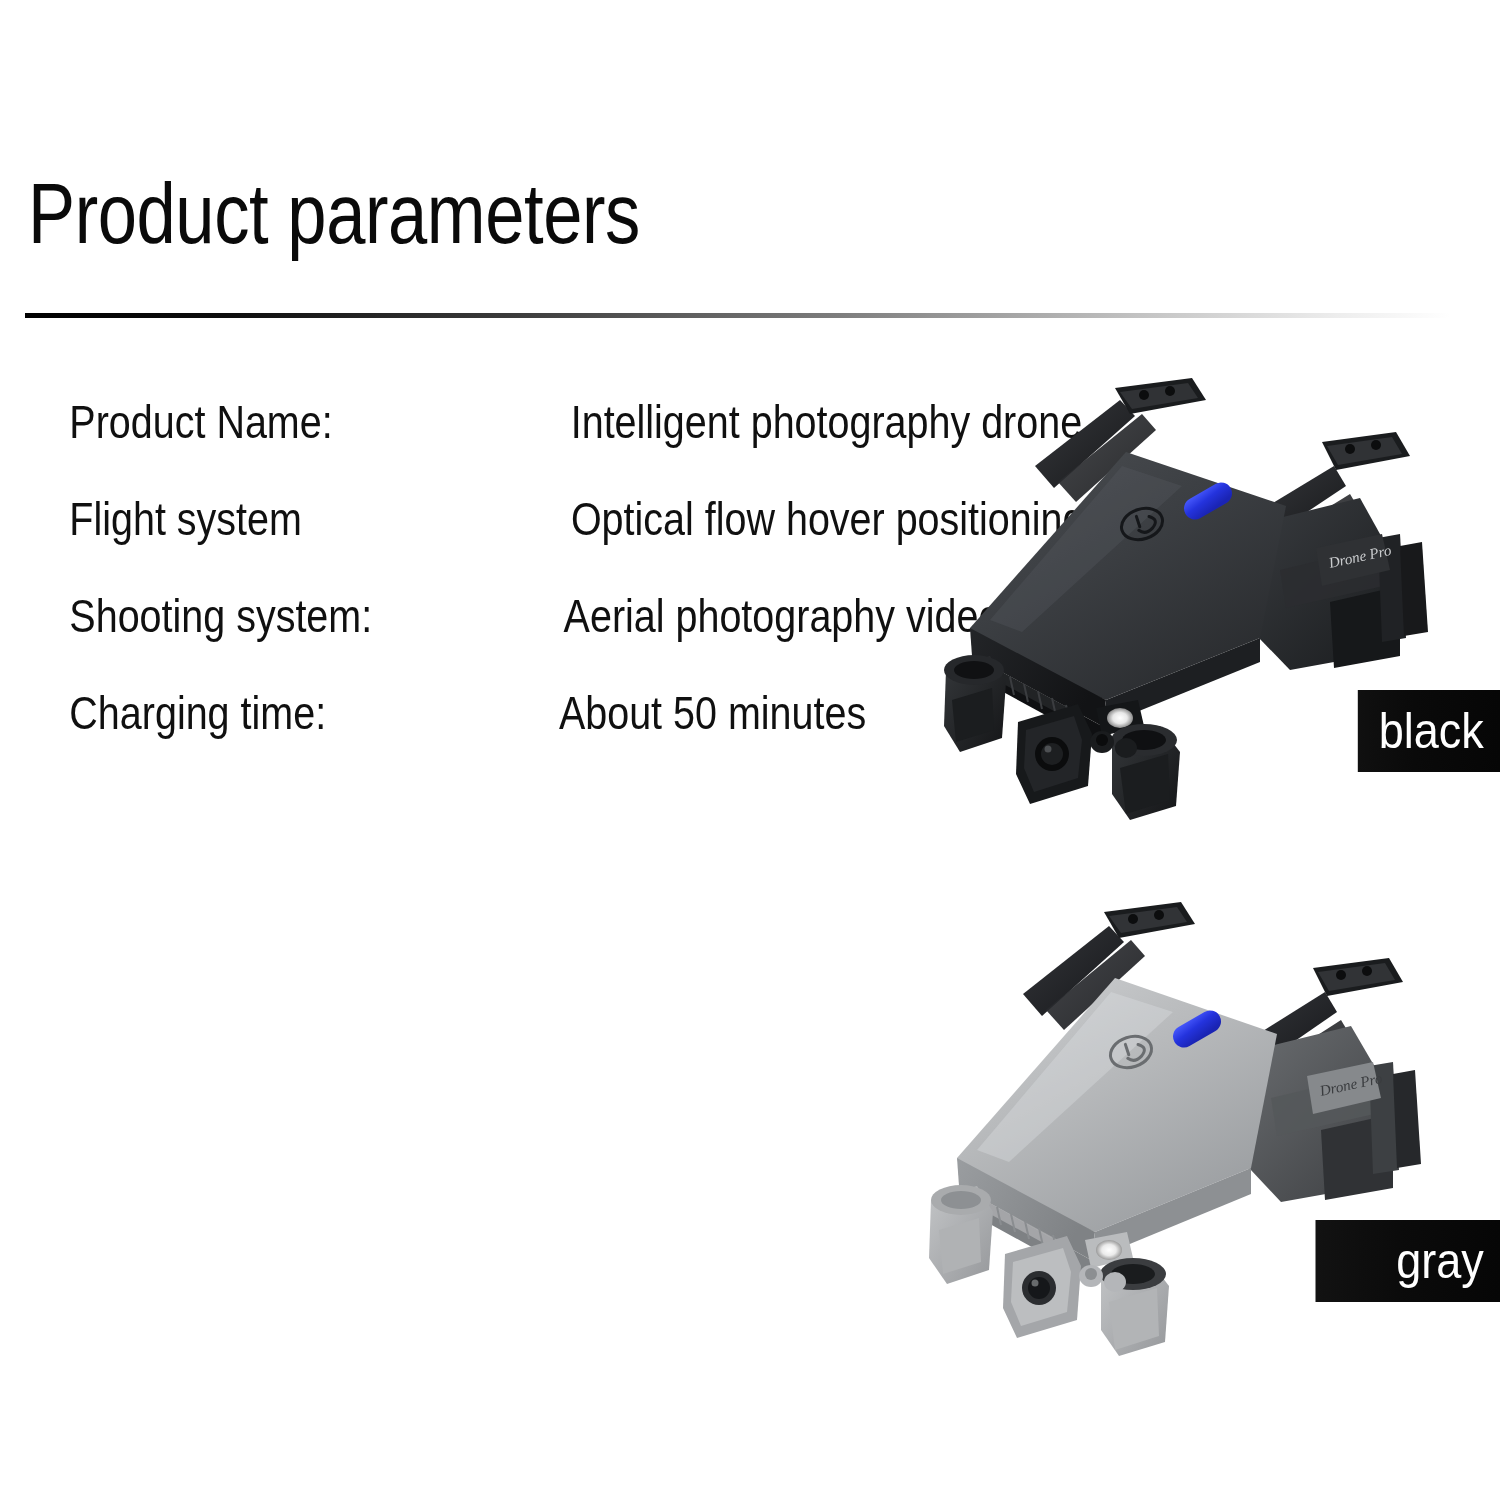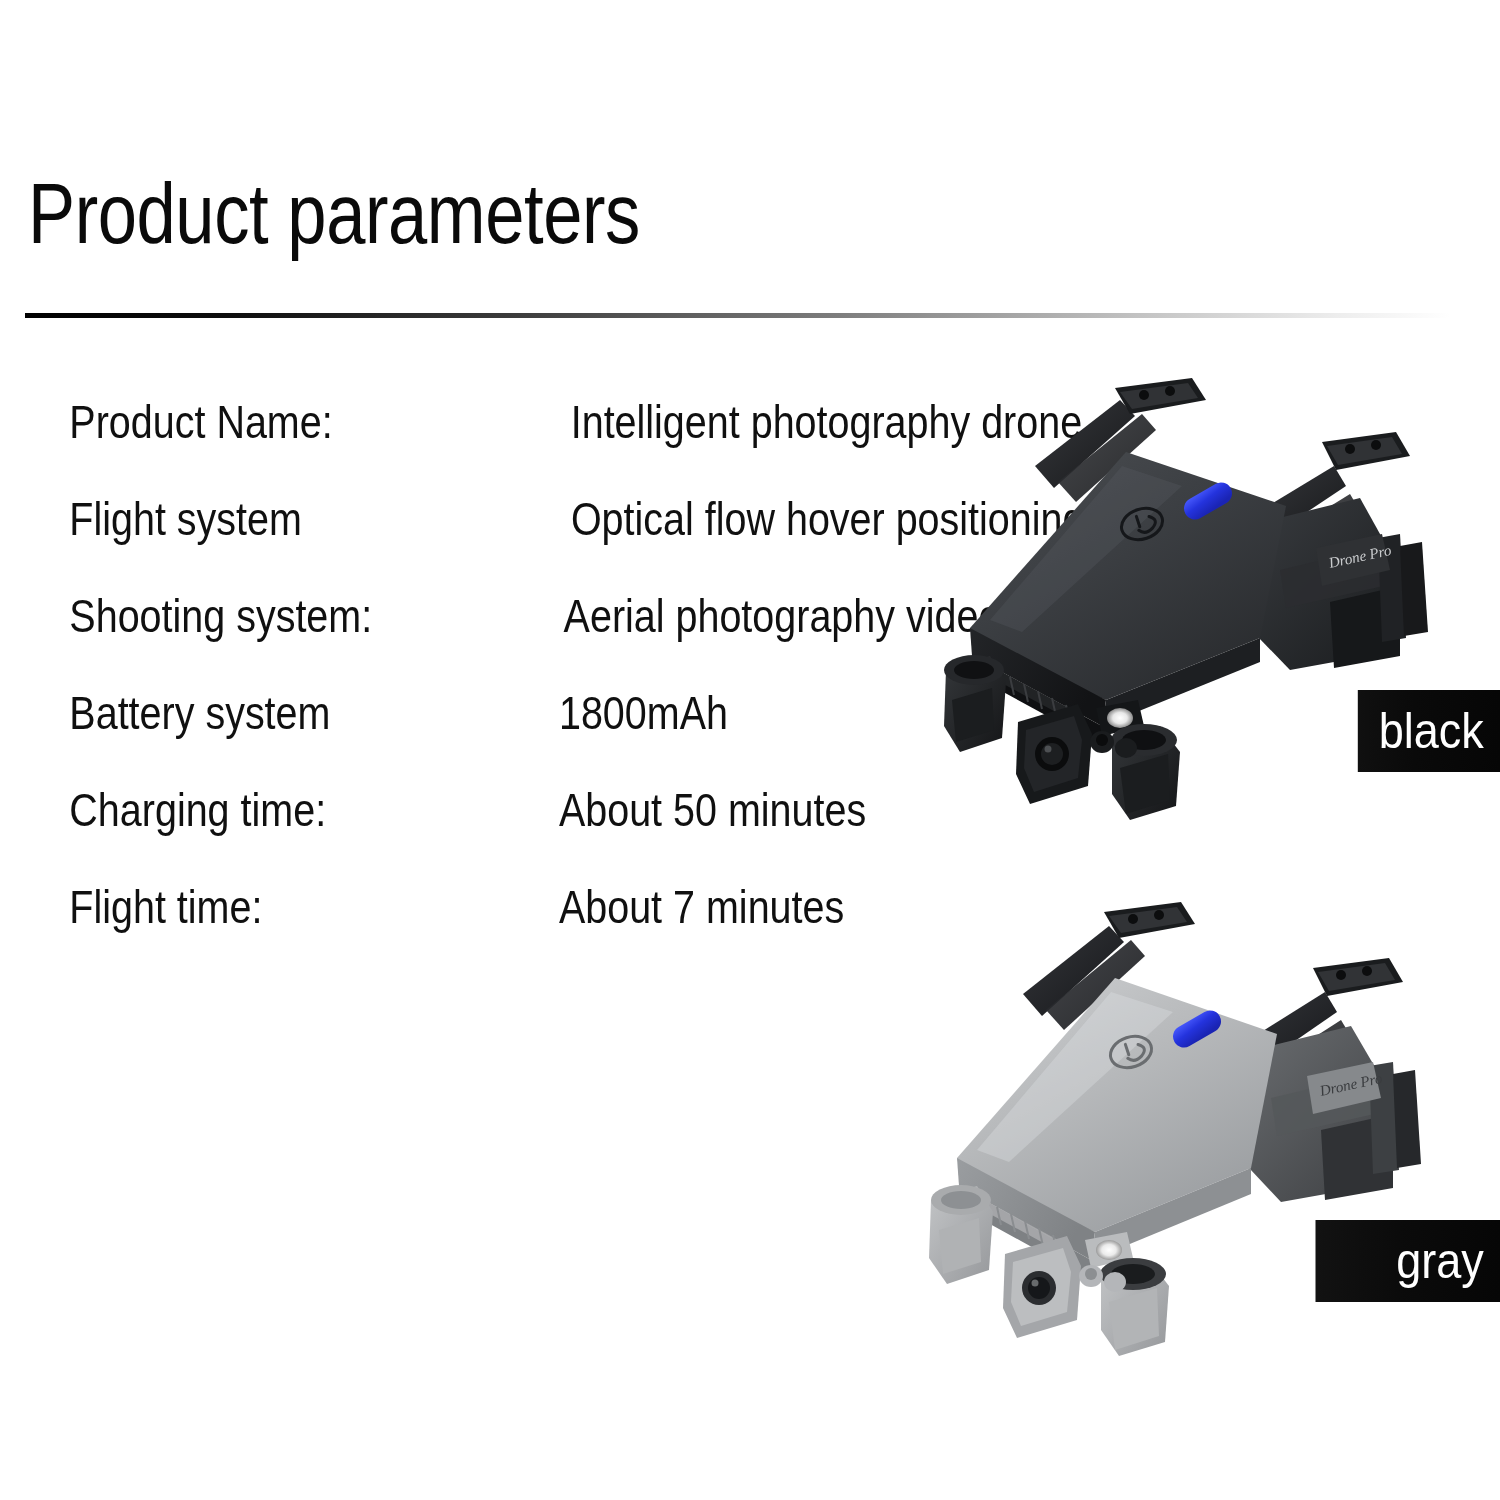--- a/index.html
+++ b/index.html
@@ -88,34 +88,26 @@
   <div class="spec-row">
     <span class="spec-label">Flight system</span>
     <span class="spec-value">Optical flow hover positioning</span>
   </div>
 
   <div class="spec-row">
     <span class="spec-label">Shooting system:</span>
     <span class="spec-value">Aerial photography video</span>
   </div>
 
-  <div class="spec-row indent">
-    <span class="spec-label">Battery system</span>
-    <span class="spec-value">1800mAh</span>
-  </div>
 
   <div class="spec-row indent">
     <span class="spec-label">Charging time:</span>
     <span class="spec-value">About 50 minutes</span>
   </div>
 
-  <div class="spec-row indent">
-    <span class="spec-label">Flight time:</span>
-    <span class="spec-value">About 7 minutes</span>
-  </div>
 
 
 </div>
 
 <div class="drone-figure" id="drone-black-figure">
   <svg viewBox="0 0 560 450" xmlns="http://www.w3.org/2000/svg">
     <defs>
       <linearGradient id="bk-top" x1="0" y1="0" x2="0.75" y2="1">
         <stop offset="0" stop-color="#4c4f53"></stop>
         <stop offset="0.45" stop-color="#3c3f43"></stop>

